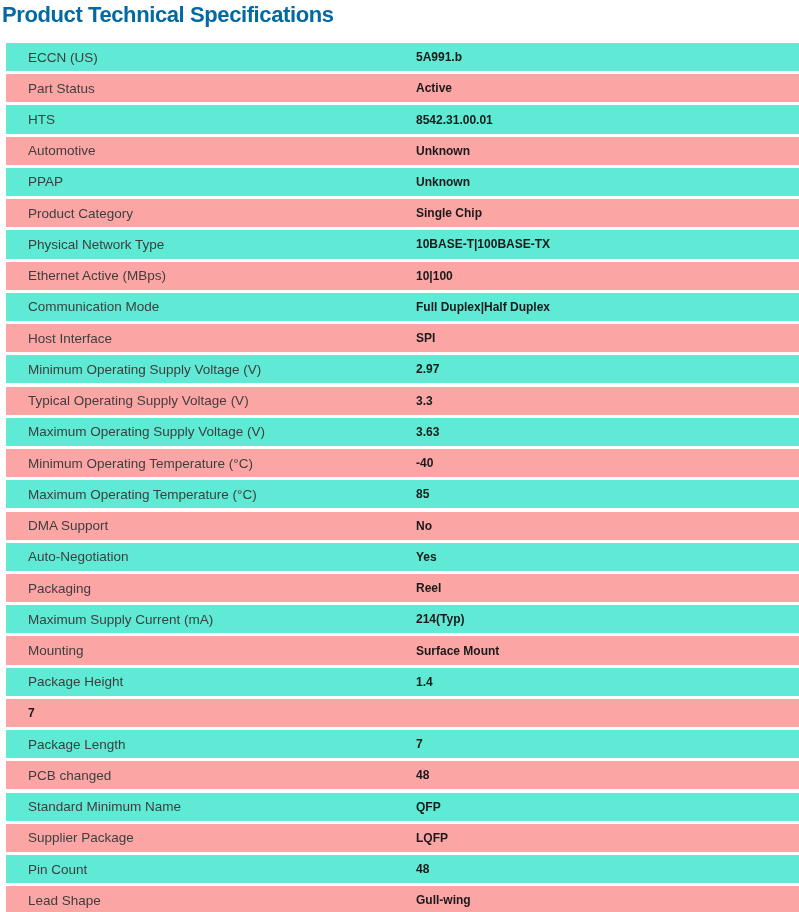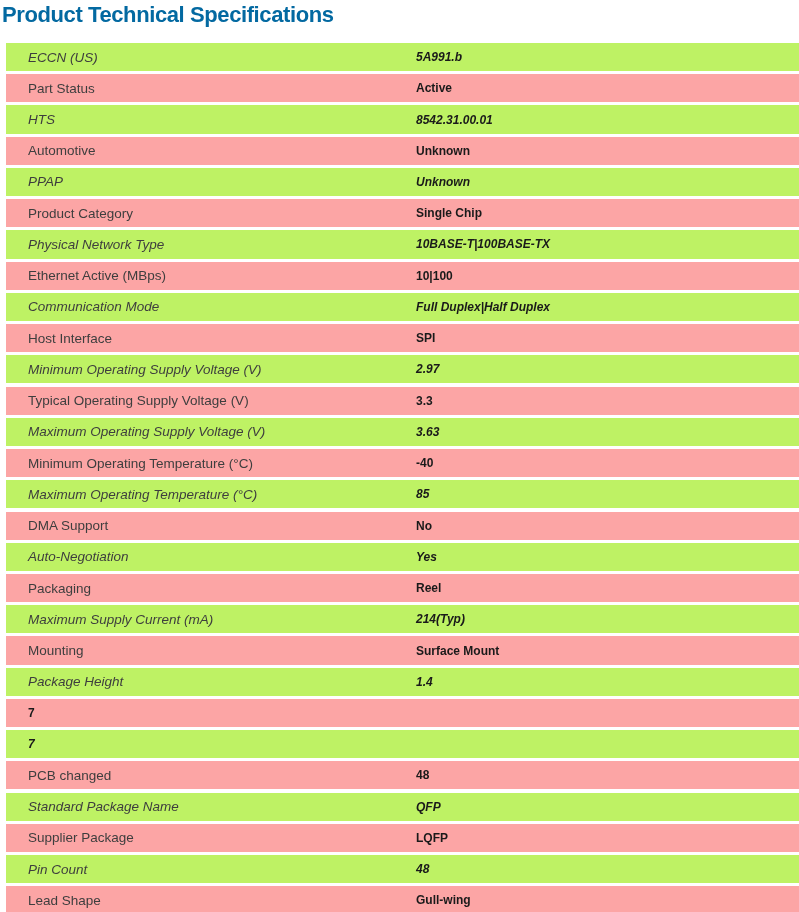--- a/index.html
+++ b/index.html
@@ -28,22 +28,21 @@
   .spec-row {
     margin-left: 6px;
     height: 28.1px;
     margin-bottom: 3.15px;
     display: flex;
     align-items: center;
     padding-left: 22px;
     background: #fca5a5;
   }
   .spec-row.gray {
-    background: #bef264;
-    font-style: italic;
+    background: #5eead4;
   }
   .spec-row .spec-label {
     flex: 0 0 388px;
     font-size: 13.5px;
     color: #3e3e3e;
     white-space: nowrap;
   }
   .spec-row .spec-value {
     flex: 1 1 auto;
     font-size: 12px;
@@ -139,28 +138,29 @@
     <span class="spec-value">Surface Mount</span>
   </div>
     <div class="spec-row gray">
     <span class="spec-label">Package Height</span>
     <span class="spec-value">1.4</span>
   </div>
     <div class="spec-row">
     <span class="spec-value">7</span>
   </div>
     <div class="spec-row gray">
+    <span class="spec-label">Package Length</span>
     <span class="spec-value">7</span>
   </div>
     <div class="spec-row">
     <span class="spec-label">PCB changed</span>
     <span class="spec-value">48</span>
   </div>
     <div class="spec-row gray">
-    <span class="spec-label">Standard Package Name</span>
+    <span class="spec-label">Standard Minimum Name</span>
     <span class="spec-value">QFP</span>
   </div>
     <div class="spec-row">
     <span class="spec-label">Supplier Package</span>
     <span class="spec-value">LQFP</span>
   </div>
     <div class="spec-row gray">
     <span class="spec-label">Pin Count</span>
     <span class="spec-value">48</span>
   </div>

